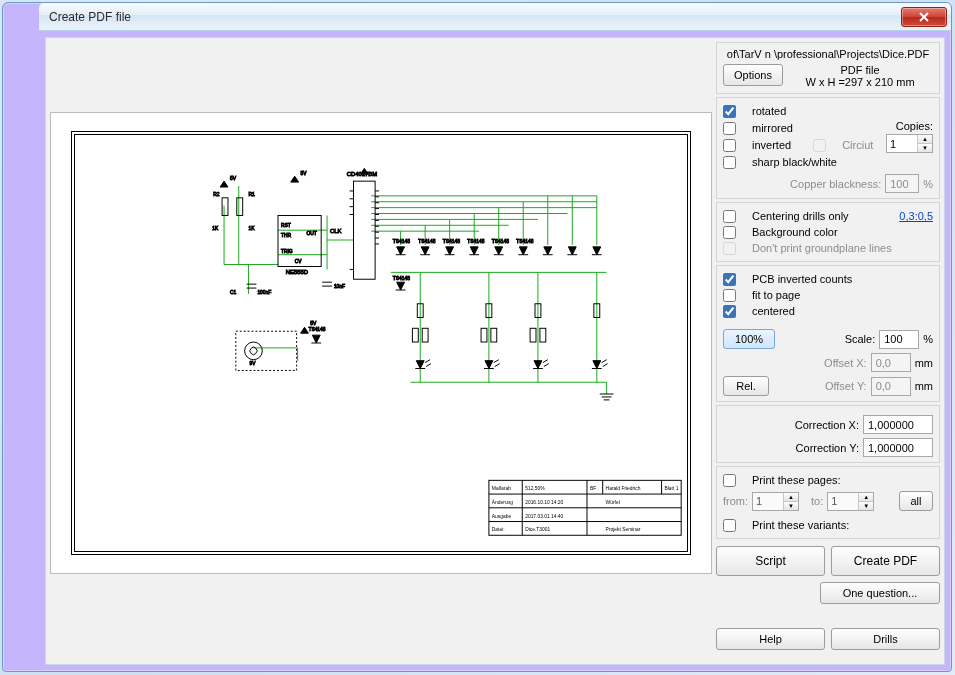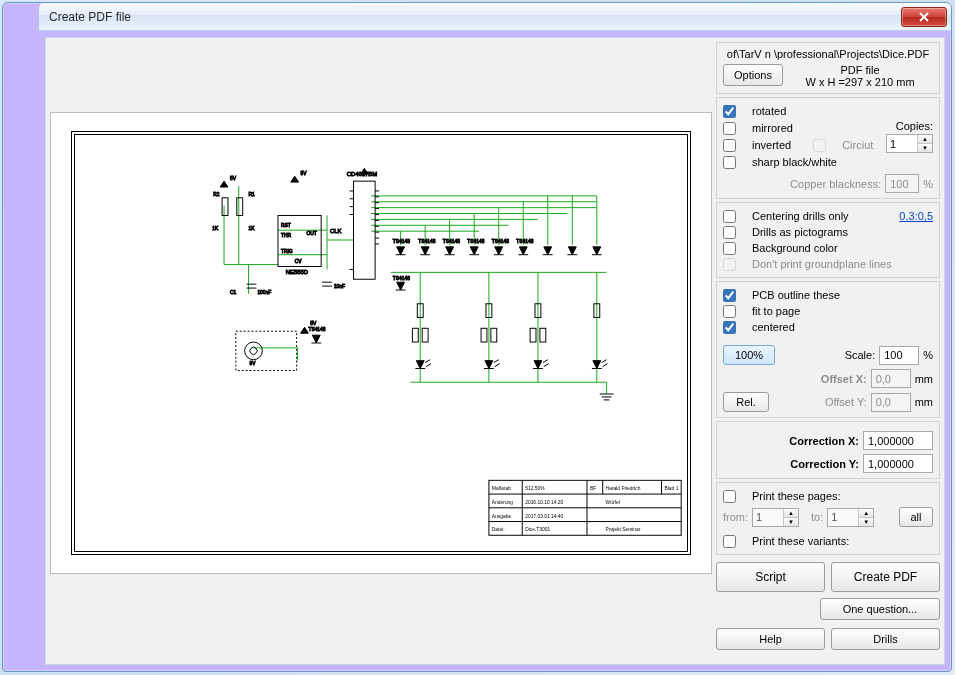--- a/index.html
+++ b/index.html
@@ -154,21 +154,21 @@
   .rtl { margin-left: auto; }
   .muted { color: #8d8d8d; }
 
   .btn.pct {
     min-width: 52px; height: 20px;
     background: linear-gradient(#eaf4ff,#cfe6fb);
     border-color:#7aa7d4;
   }
 
   .pair { display:flex; align-items:center; justify-content: flex-end; gap:4px; margin-top:4px;}
-  .pair label{ font-size:11px;font-weight:bold;}
+  .pair label{ font-size:11px;}
   .pair label.muted{color:#8d8d8d;}
 
   .btnrow { display:flex; gap:6px;}
   .btnrow .btn{ flex:1;}
 
   
   .title-block text { font-family: Arial, sans-serif; }
 </style>
 </head>
 <body>
@@ -478,36 +478,32 @@
       <div class="grp">
         <div class="row between">
           <label class="ck">
               <input type="checkbox" style="">
               <span>Centering drills only</span>
             </label>
           <a class="link">0,3:0,5</a>
         </div>
         <label class="ck">
             <input type="checkbox" style="">
-            <span>Drills as pictograms</span>
-          </label>
-        <label class="ck">
-            <input type="checkbox" style="">
             <span>Background color</span>
           </label>
         <label class="ck disabled">
             <input type="checkbox" disabled="" style="">
             <span>Don't print groundplane lines</span>
           </label>
       </div>
 
       <div class="grp">
         <label class="ck">
             <input type="checkbox" checked="" style="">
-            <span>PCB outline these</span>
+            <span>PCB inverted counts</span>
           </label>
         <label class="ck">
             <input type="checkbox" style="">
             <span>fit to page</span>
           </label>
         <label class="ck">
             <input type="checkbox" checked="" style="">
             <span>centered</span>
           </label>
 
@@ -577,21 +573,21 @@
 
       <div class="grp" style="border:none;background:transparent;padding:4px 0 0 0">
         <div class="btnrow">
           <button class="btn primary">Script</button>
           <button class="btn primary">Create PDF</button>
         </div>
         <div class="btnrow" style="margin-top:6px">
           <span style="flex:1"></span>
           <button class="btn" style="flex:1">One question...</button>
         </div>
-        <div class="btnrow" style="margin-top:8px">
+        <div class="btnrow" style="margin-top:24px">
           <button class="btn">Help</button>
           <button class="btn">Drills</button>
         </div>
       </div>
 
     </div>
   </div>
 </div>
 
 </body></html>

